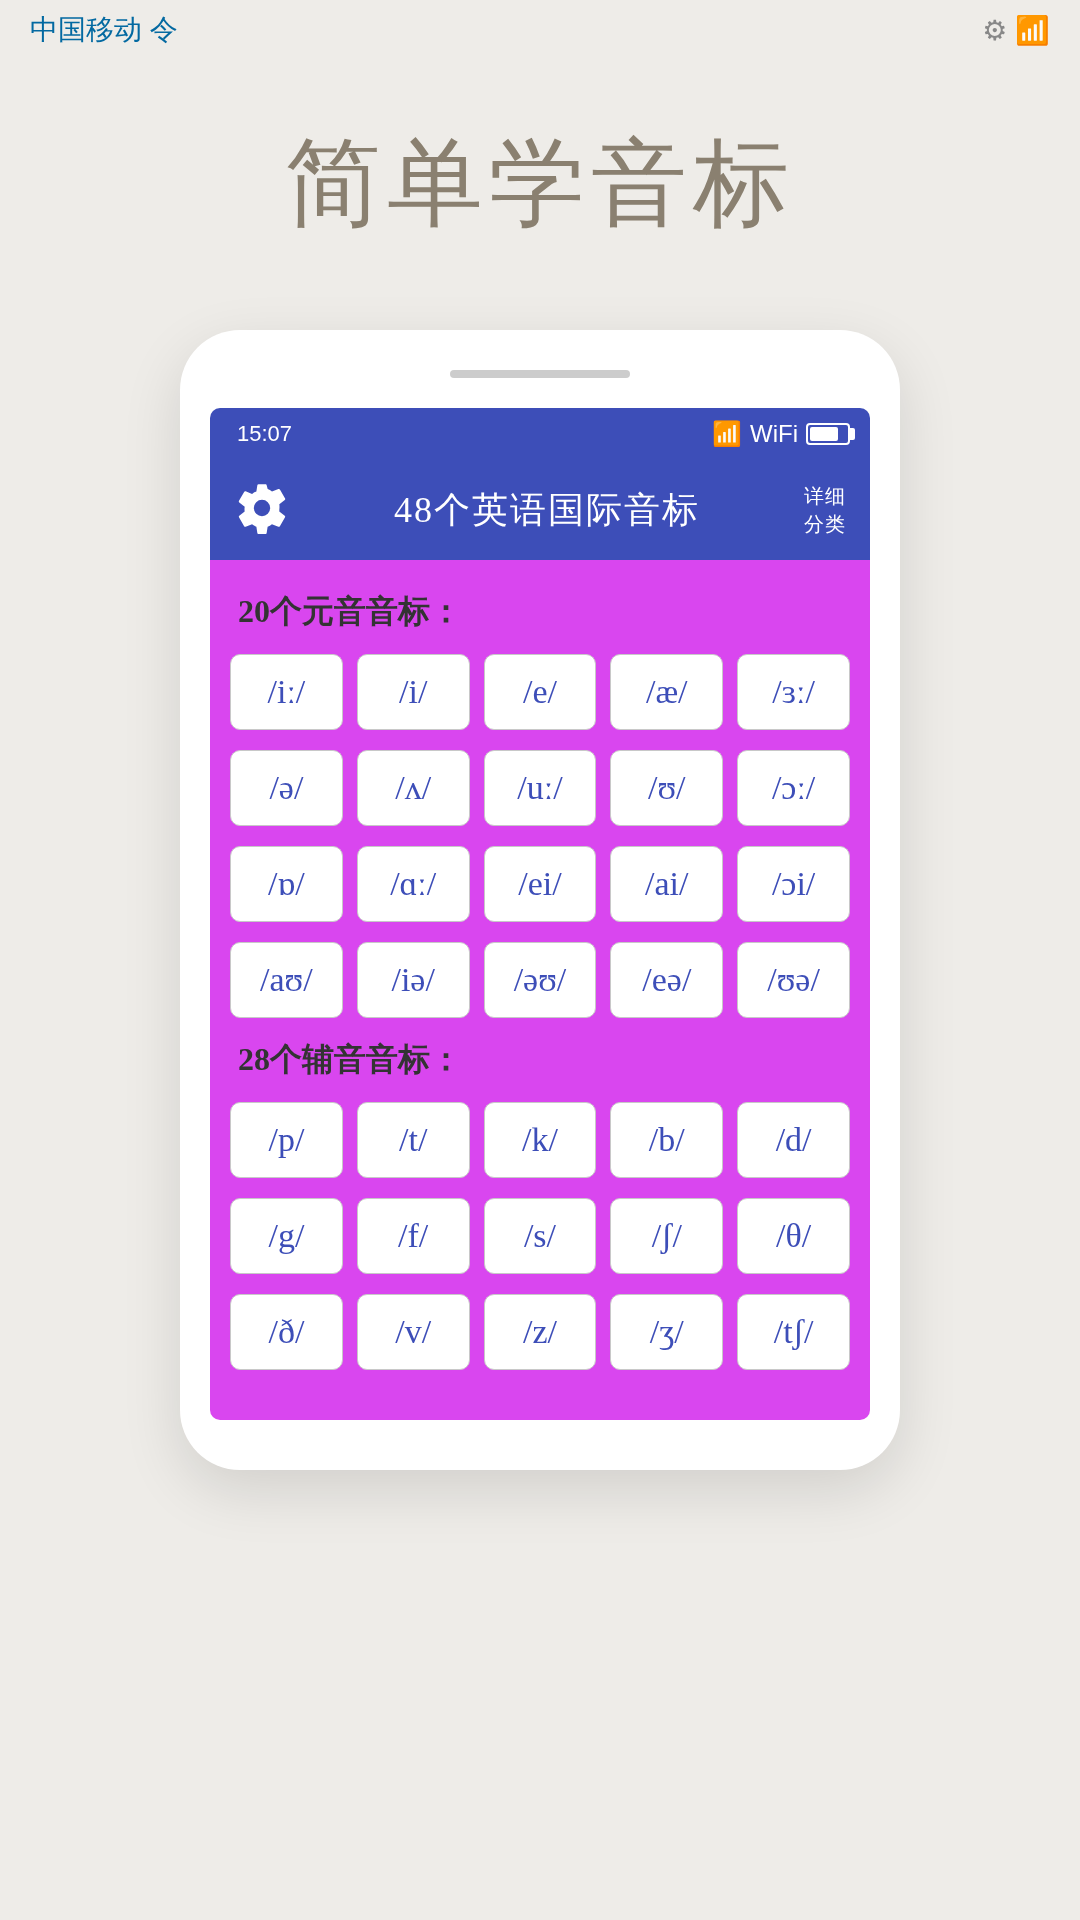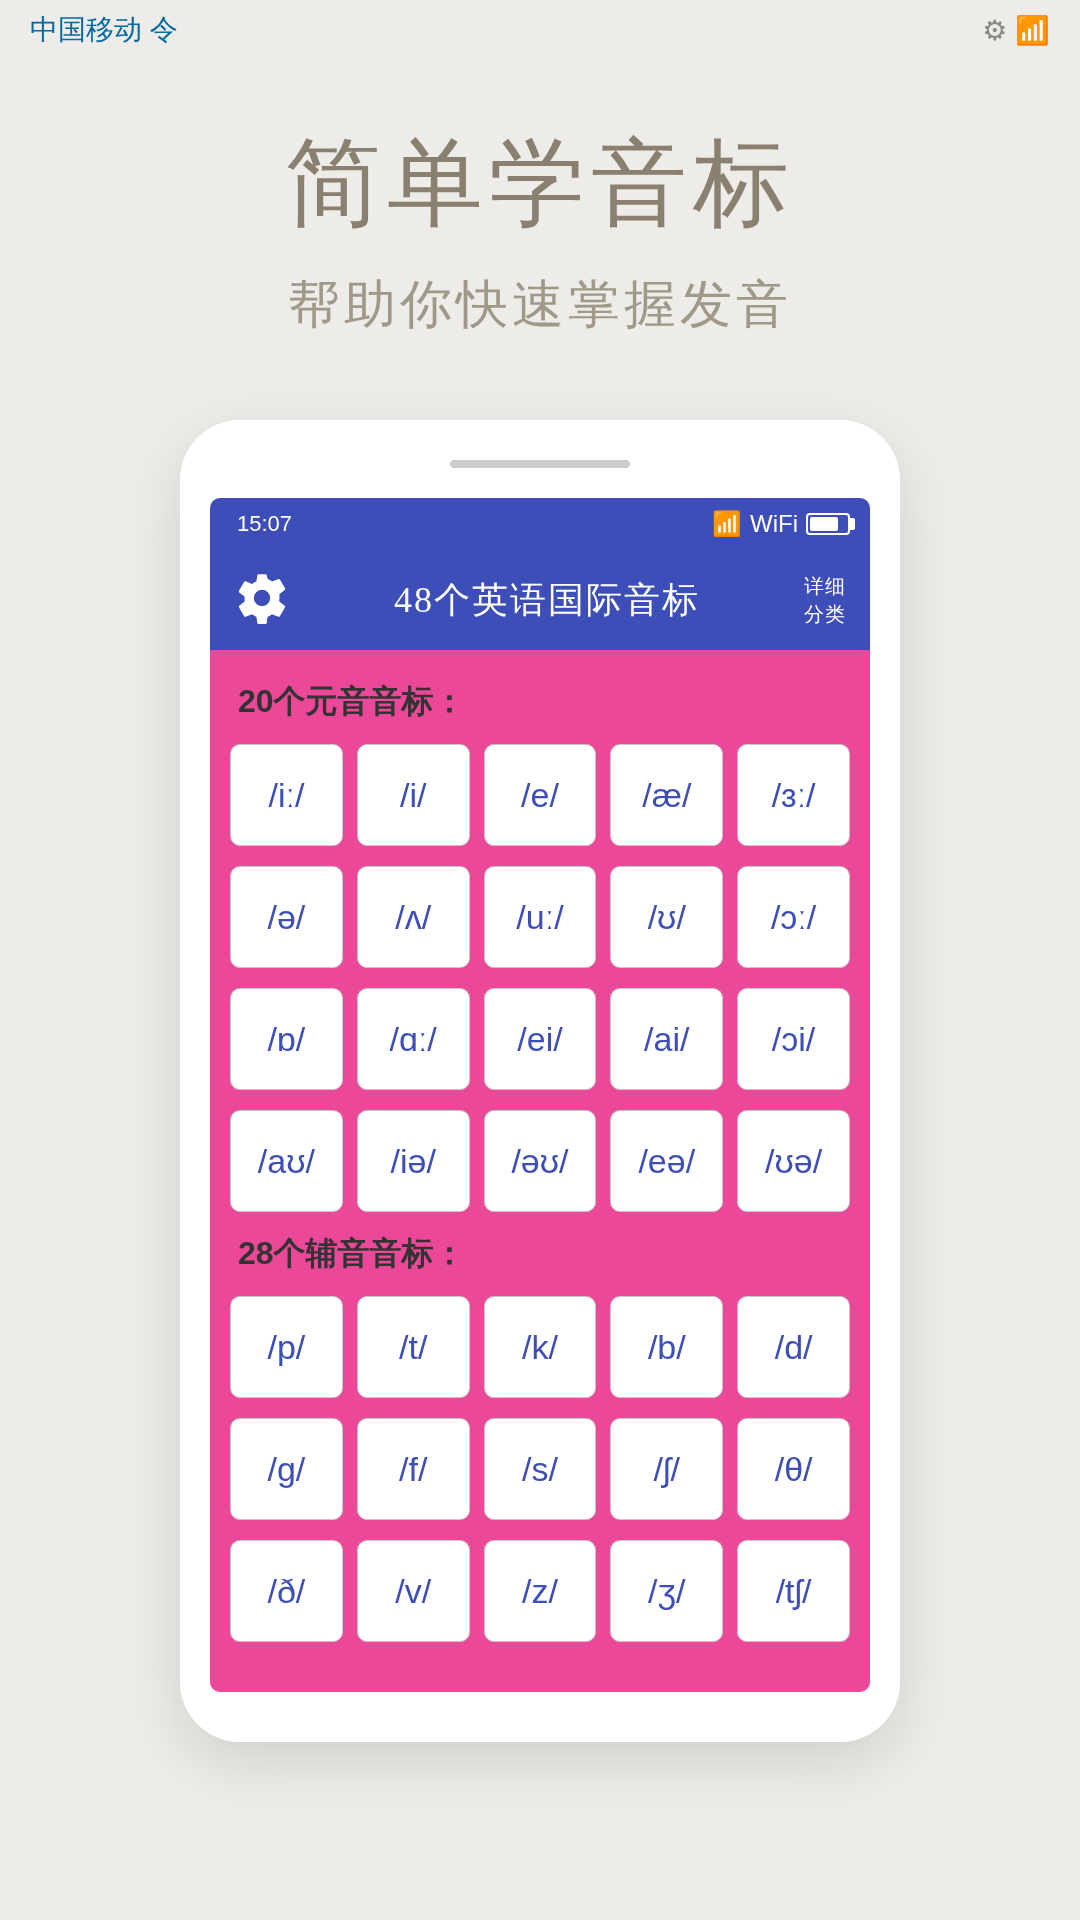--- a/index.html
+++ b/index.html
@@ -164,24 +164,25 @@
     .detail-btn {
       color: #fff;
       font-size: 26px;
       text-align: right;
       line-height: 1.3;
       letter-spacing: 1px;
     }
 
     
     .phone-content {
-      background: #ec4899;
+      background: #d946ef;
       padding: 30px 20px 30px 20px;
       border-radius: 0 0 10px 10px;
       overflow: hidden;
+      font-family: Liberation Serif, serif;
     }
 
     
     .section-header {
       font-size: 32px;
       color: #333;
       font-weight: 600;
       margin-bottom: 20px;
       margin-left: 8px;
     }
@@ -194,21 +195,21 @@
       margin-bottom: 20px;
     }
 
     .phoneme-cell {
       background: #fff;
       border: 1.5px solid #c8c8c8;
       border-radius: 10px;
       display: flex;
       align-items: center;
       justify-content: center;
-      height: 102px;
+      height: 76px;
       font-size: 34px;
       color: #3d4eb8;
       font-weight: 400;
       cursor: pointer;
     }
 
     
     .section-consonants {
       margin-top: 20px;
     }
@@ -225,21 +226,20 @@
 
 <div class="page-bg">
 
   <div class="top-bar">
     <span class="top-bar-left">中国移动 令</span>
     <span class="top-bar-right">⚙ 📶</span>
   </div>
 
   <div class="header-section">
     <div class="main-title">简单学音标</div>
-    <div class="sub-title">帮助你快速掌握发音</div>
   </div>
 
   <div class="phone-mockup">
 
     <div class="phone-notch"></div>
 
     <div class="phone-status-bar">
       <span class="phone-status-left">15:07</span>
       <div class="phone-status-right">
         <span>📶</span>

